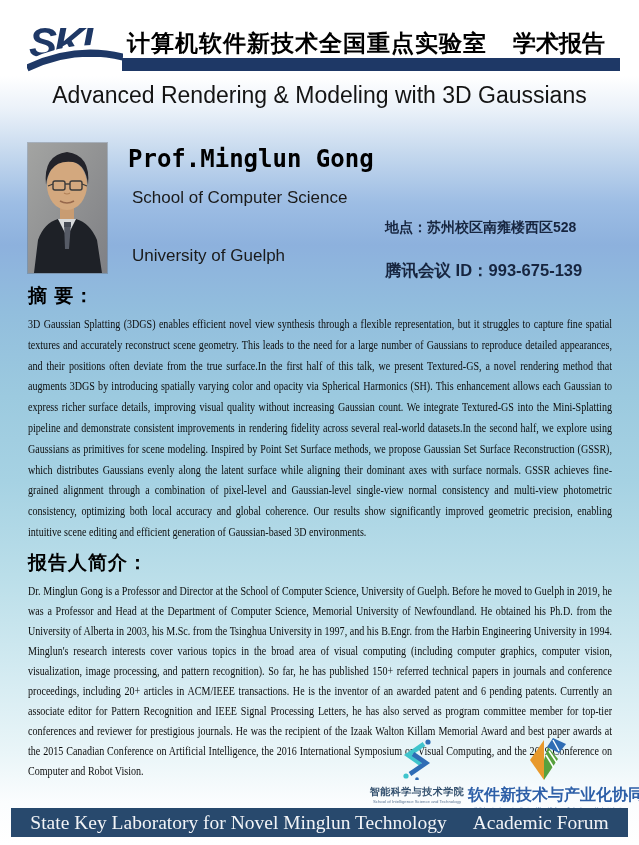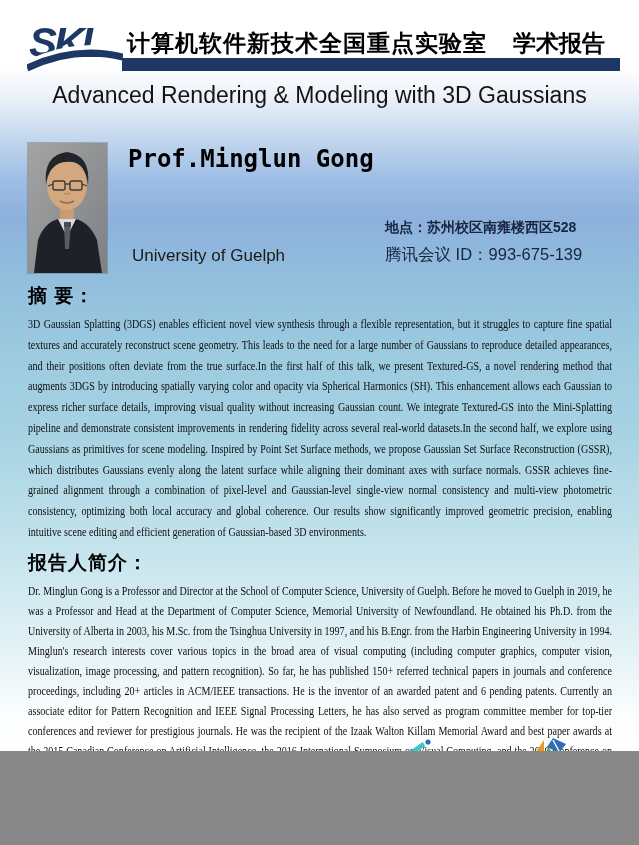--- a/index.html
+++ b/index.html
@@ -1,17 +1,17 @@
 <!DOCTYPE html>
 <html><head>
 <meta charset="utf-8">
 <style>
   html,body{margin:0;padding:0;background:#888;}
   .poster{
-    position:relative;width:639px;height:751px;margin:0 auto;overflow:hidden;
+    position:relative;width:639px;height:845px;margin:0 auto;overflow:hidden;
     font-family:"Liberation Sans", sans-serif;color:#111;
     background:linear-gradient(180deg,
       #ffffff 0%, #ffffff 9%, #eaf1f9 13%, #c6d9ee 18%, #9dbde4 24%,
       #8db1dd 29%, #92bedd 37%, #9ccadf 47%, #a6d2e3 57%, #badee9 68%,
       #d2eaf1 79%, #e9f5f8 89%, #fbfdfe 95%, #ffffff 100%);
   }
   
   .skl-logo{position:absolute;left:27px;top:22px;width:96px;height:50px;}
   .skl-text{
     position:absolute;left:2px;top:0;
@@ -37,21 +37,21 @@
   .photo{position:absolute;left:28px;top:143px;width:79px;height:130px;box-shadow:0 0 0 1px rgba(90,90,90,.35);}
   .speaker-name{
     position:absolute;left:128px;top:145px;
     font-family:"DejaVu Sans Mono","Liberation Mono",monospace;
     font-weight:bold;font-size:24px;color:#000;white-space:nowrap;
   }
   .speaker-affil1{position:absolute;left:132px;top:188px;font-size:17px;color:#1a1a1a;}
   .speaker-affil2{position:absolute;left:132px;top:246px;font-size:17px;color:#1a1a1a;}
   .meta-time{position:absolute;left:385px;top:183px;font-size:16.5px;font-weight:bold;color:#17253f;white-space:nowrap;}
   .meta-loc{position:absolute;left:385px;top:219px;font-size:14px;font-weight:bold;color:#17253f;white-space:nowrap;}
-  .meta-meet{position:absolute;left:385px;top:244px;font-size:16.5px;font-weight:normal;color:#17253f;white-space:nowrap;}
+  .meta-meet{position:absolute;left:385px;top:260px;font-size:16.5px;font-weight:bold;color:#17253f;white-space:nowrap;}
   
   .sections{position:absolute;left:28px;top:283px;width:584px;}
   .sec-heading{
     font-size:19px;font-weight:bold;color:#000;margin:0 0 5px 0;letter-spacing:1px;
   }
   .condensed{width:730px;transform:scaleX(0.8);transform-origin:0 0;}
   .body-text{
     font-family:"Liberation Serif", serif;font-size:12.6px;color:#0d0d0d;
     text-align:justify;margin:0;
   }
@@ -106,20 +106,21 @@
     <path d="M18,42 Q15,12 39,9 Q63,12 60,42 Q58,22 45,19 Q30,17 23,27 Q19,33 18,42" fill="#23232a"></path>
     <rect x="25" y="38" width="12" height="9" rx="2" fill="none" stroke="#3a3a3a" stroke-width="1.4"></rect>
     <rect x="42" y="38" width="12" height="9" rx="2" fill="none" stroke="#3a3a3a" stroke-width="1.4"></rect>
     <line x1="37" y1="41" x2="42" y2="41" stroke="#3a3a3a" stroke-width="1.4"></line>
     <line x1="25" y1="41" x2="20" y2="43" stroke="#3a3a3a" stroke-width="1.2"></line>
     <line x1="54" y1="41" x2="59" y2="43" stroke="#3a3a3a" stroke-width="1.2"></line>
     <path d="M32,58 Q39,62 46,58" stroke="#96684c" stroke-width="1.6" fill="none"></path>
     <path d="M36,50 Q39,52 42,50" stroke="#b08057" stroke-width="1.2" fill="none"></path>
   </svg>
   <div class="speaker-name">Prof.Minglun Gong</div>
+  <div class="speaker-affil1">School of Computer Science</div>
   <div class="speaker-affil2">University of Guelph</div>
   <div class="meta-loc">地点：苏州校区南雍楼西区528</div>
   <div class="meta-meet">腾讯会议 ID：993-675-139</div>
 
   <div class="sections">
     <div class="sec-heading">摘 要：</div>
     <div class="condensed">
       <p class="body-text abstract-text">3D Gaussian Splatting (3DGS) enables efficient novel view synthesis through a flexible representation, but it struggles to capture fine spatial textures and accurately reconstruct scene geometry. This leads to the need for a large number of Gaussians to reproduce detailed appearances, and their positions often deviate from the true surface.In the first half of this talk, we present Textured-GS, a novel rendering method that augments 3DGS by introducing spatially varying color and opacity via Spherical Harmonics (SH). This enhancement allows each Gaussian to express richer surface details, improving visual quality without increasing Gaussian count. We integrate Textured-GS into the Mini-Splatting pipeline and demonstrate consistent improvements in rendering fidelity across several real-world datasets.In the second half, we explore using Gaussians as primitives for scene modeling. Inspired by Point Set Surface methods, we propose Gaussian Set Surface Reconstruction (GSSR), which distributes Gaussians evenly along the latent surface while aligning their dominant axes with surface normals. GSSR achieves fine-grained alignment through a combination of pixel-level and Gaussian-level single-view normal consistency and multi-view photometric consistency, optimizing both local accuracy and global coherence. Our results show significantly improved geometric precision, enabling intuitive scene editing and efficient generation of Gaussian-based 3D environments.</p>
     </div>
     <div class="sec-heading">报告人简介：</div>

